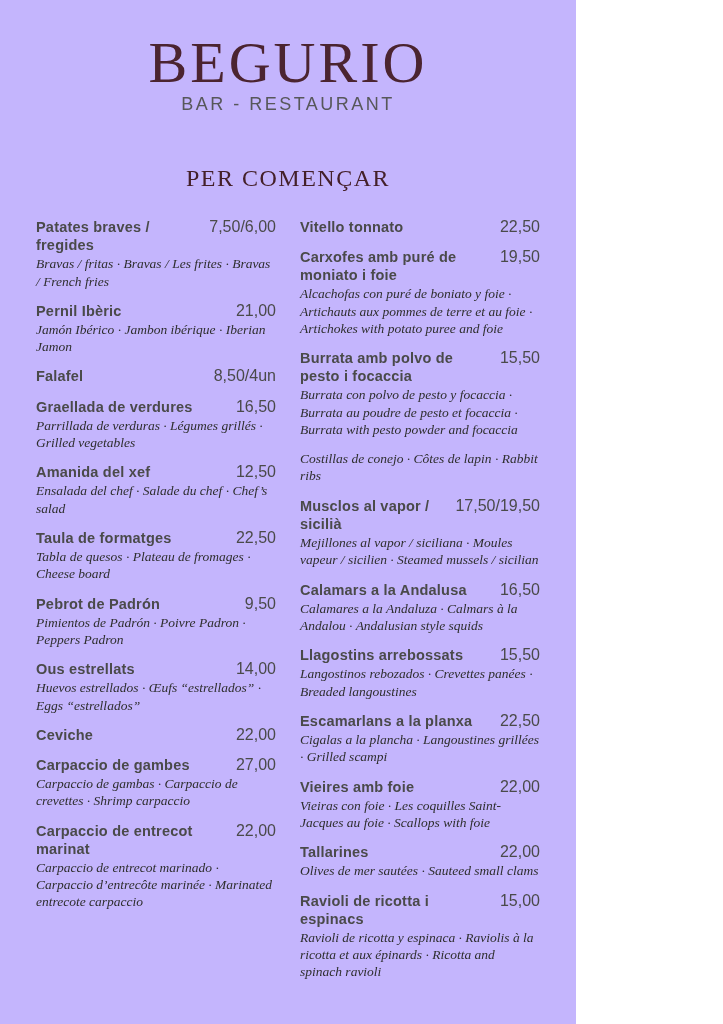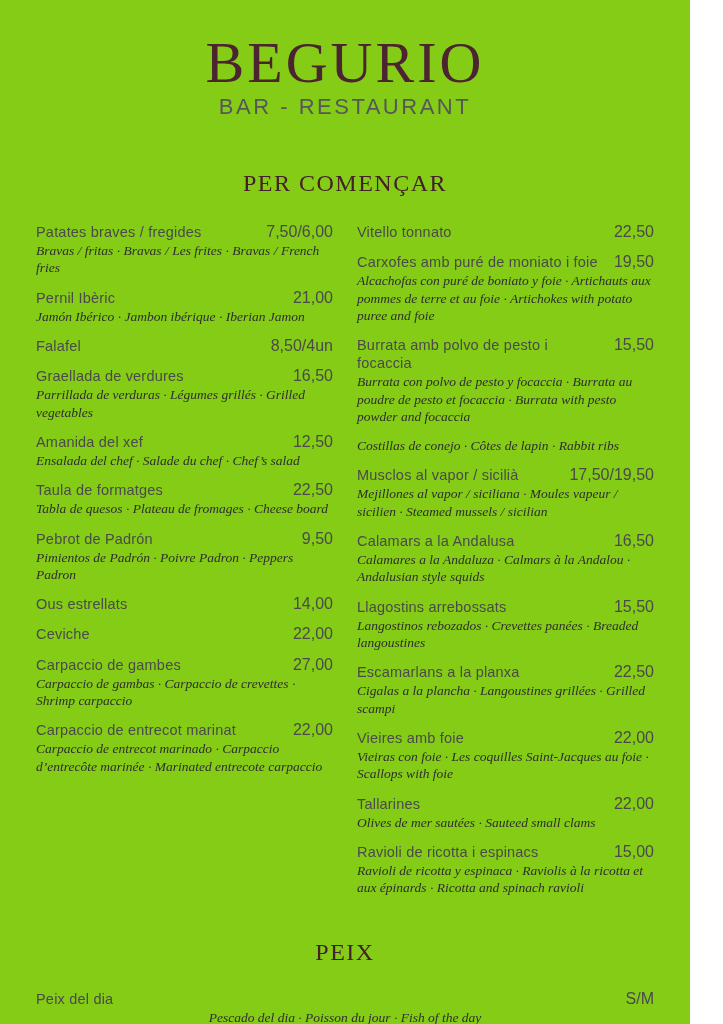--- a/index.html
+++ b/index.html
@@ -5,39 +5,39 @@
   html, body {
     margin: 0;
     padding: 0;
     background: #ffffff;
     width: 723px;
     height: 1024px;
     overflow: hidden;
   }
   .page {
     box-sizing: border-box;
-    width: 690px;
+    width: 576px;
     height: 1024px;
     padding: 34px 36px 0 36px;
-    background: #84cc16;
+    background: #c4b5fd;
     font-family: "Liberation Sans", sans-serif;
   }
   .brand-block { text-align: center; }
   .brand {
     font-family: "Liberation Serif", serif;
     font-size: 58px;
     line-height: 1.0;
     letter-spacing: 3px;
     color: #4b2430;
     font-weight: 500;
   }
   .brand-subtitle {
     margin-top: 2px;
     font-family: "Liberation Sans", sans-serif;
-    font-size: 22px;
+    font-size: 18px;
     letter-spacing: 2.5px;
     color: #57575a;
     font-weight: 400;
   }
   .section-title {
     text-align: center;
     font-family: "Liberation Serif", serif;
     font-size: 24px;
     letter-spacing: 1.5px;
     color: #44202a;
@@ -54,21 +54,21 @@
   .menu-item { margin-bottom: 12px; }
   .item-row {
     display: flex;
     justify-content: space-between;
     align-items: baseline;
     gap: 12px;
   }
   .item-name {
     font-family: "Liberation Sans", sans-serif;
     font-size: 14.5px;
-    font-weight: 400;
+    font-weight: 700;
     color: #4a4a4a;
     letter-spacing: 0.2px;
     line-height: 1.25;
   }
   .item-price {
     font-family: "Liberation Sans", sans-serif;
     font-size: 16px;
     font-weight: 400;
     color: #4a4a4a;
     white-space: nowrap;
@@ -144,20 +144,21 @@
             <span class="item-name">Pebrot de Padrón</span>
             <span class="item-price">9,50</span>
           </div>
           <div class="item-desc">Pimientos de Padrón · Poivre Padron · Peppers Padron</div>
         </div>
         <div class="menu-item">
           <div class="item-row">
             <span class="item-name">Ous estrellats</span>
             <span class="item-price">14,00</span>
           </div>
+          <div class="item-desc">Huevos estrellados · Œufs “estrellados” · Eggs “estrellados”</div>
         </div>
         <div class="menu-item">
           <div class="item-row">
             <span class="item-name">Ceviche</span>
             <span class="item-price">22,00</span>
           </div>
         </div>
         <div class="menu-item">
           <div class="item-row">
             <span class="item-name">Carpaccio de gambes</span>

